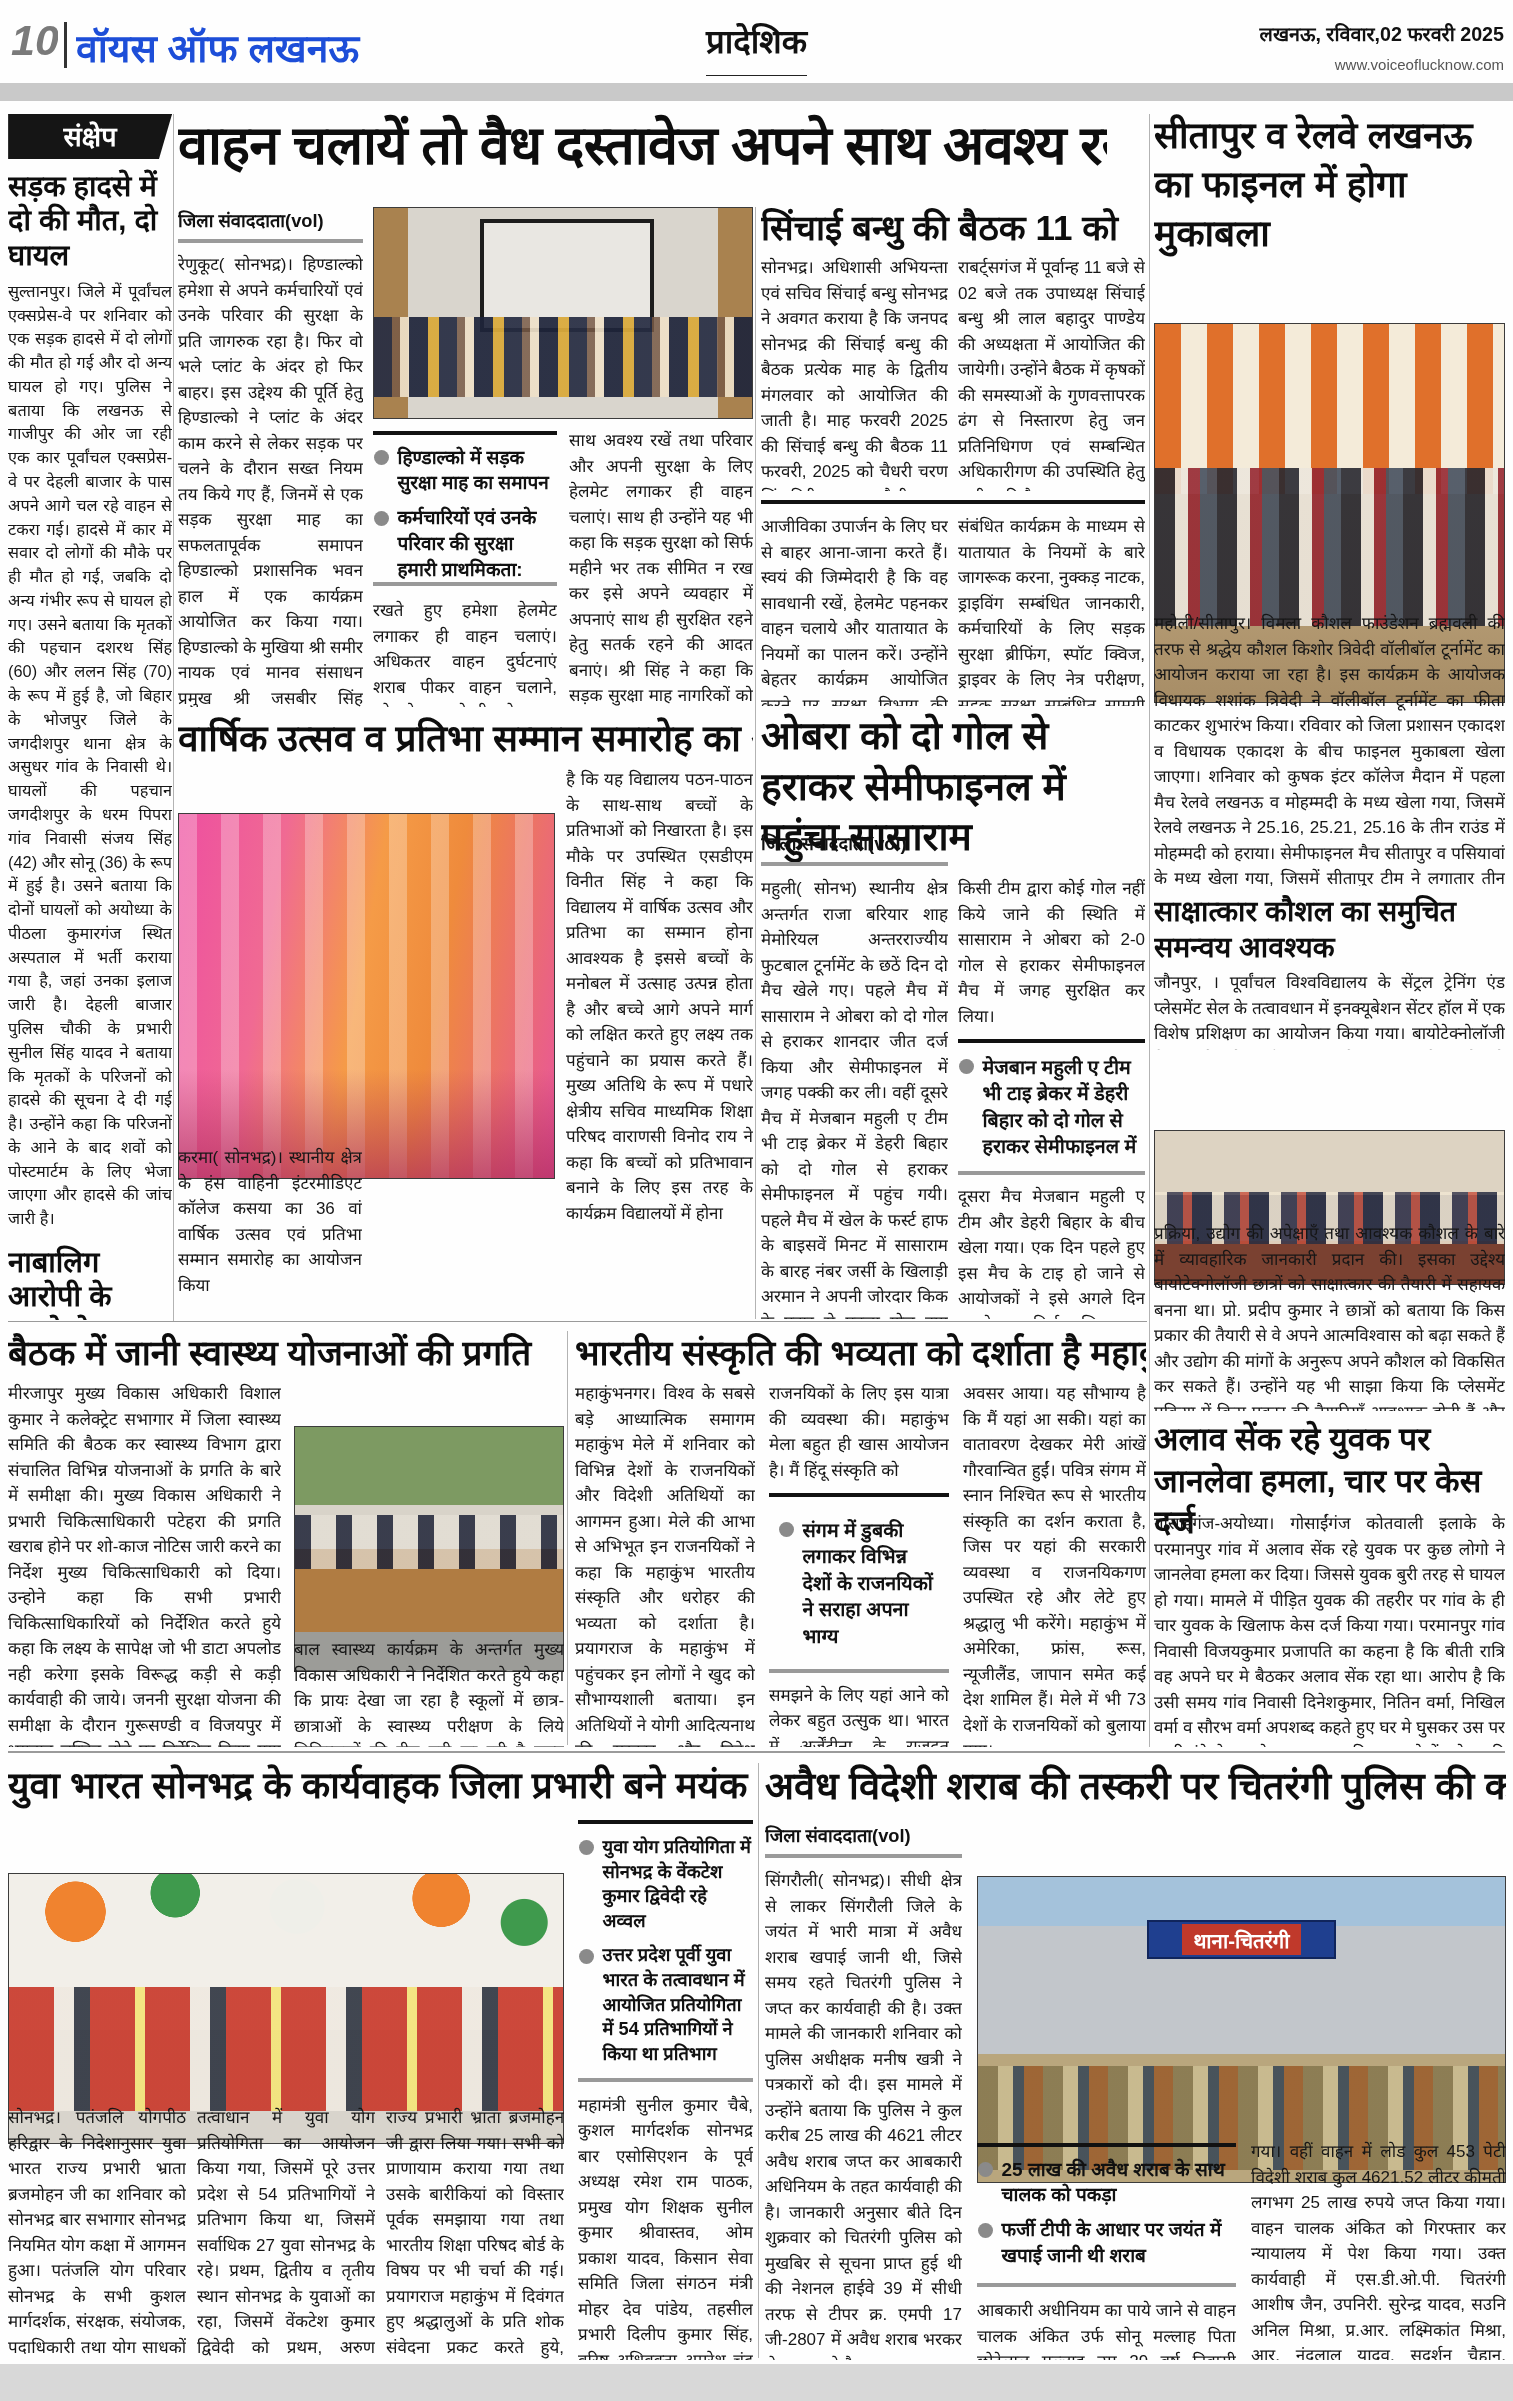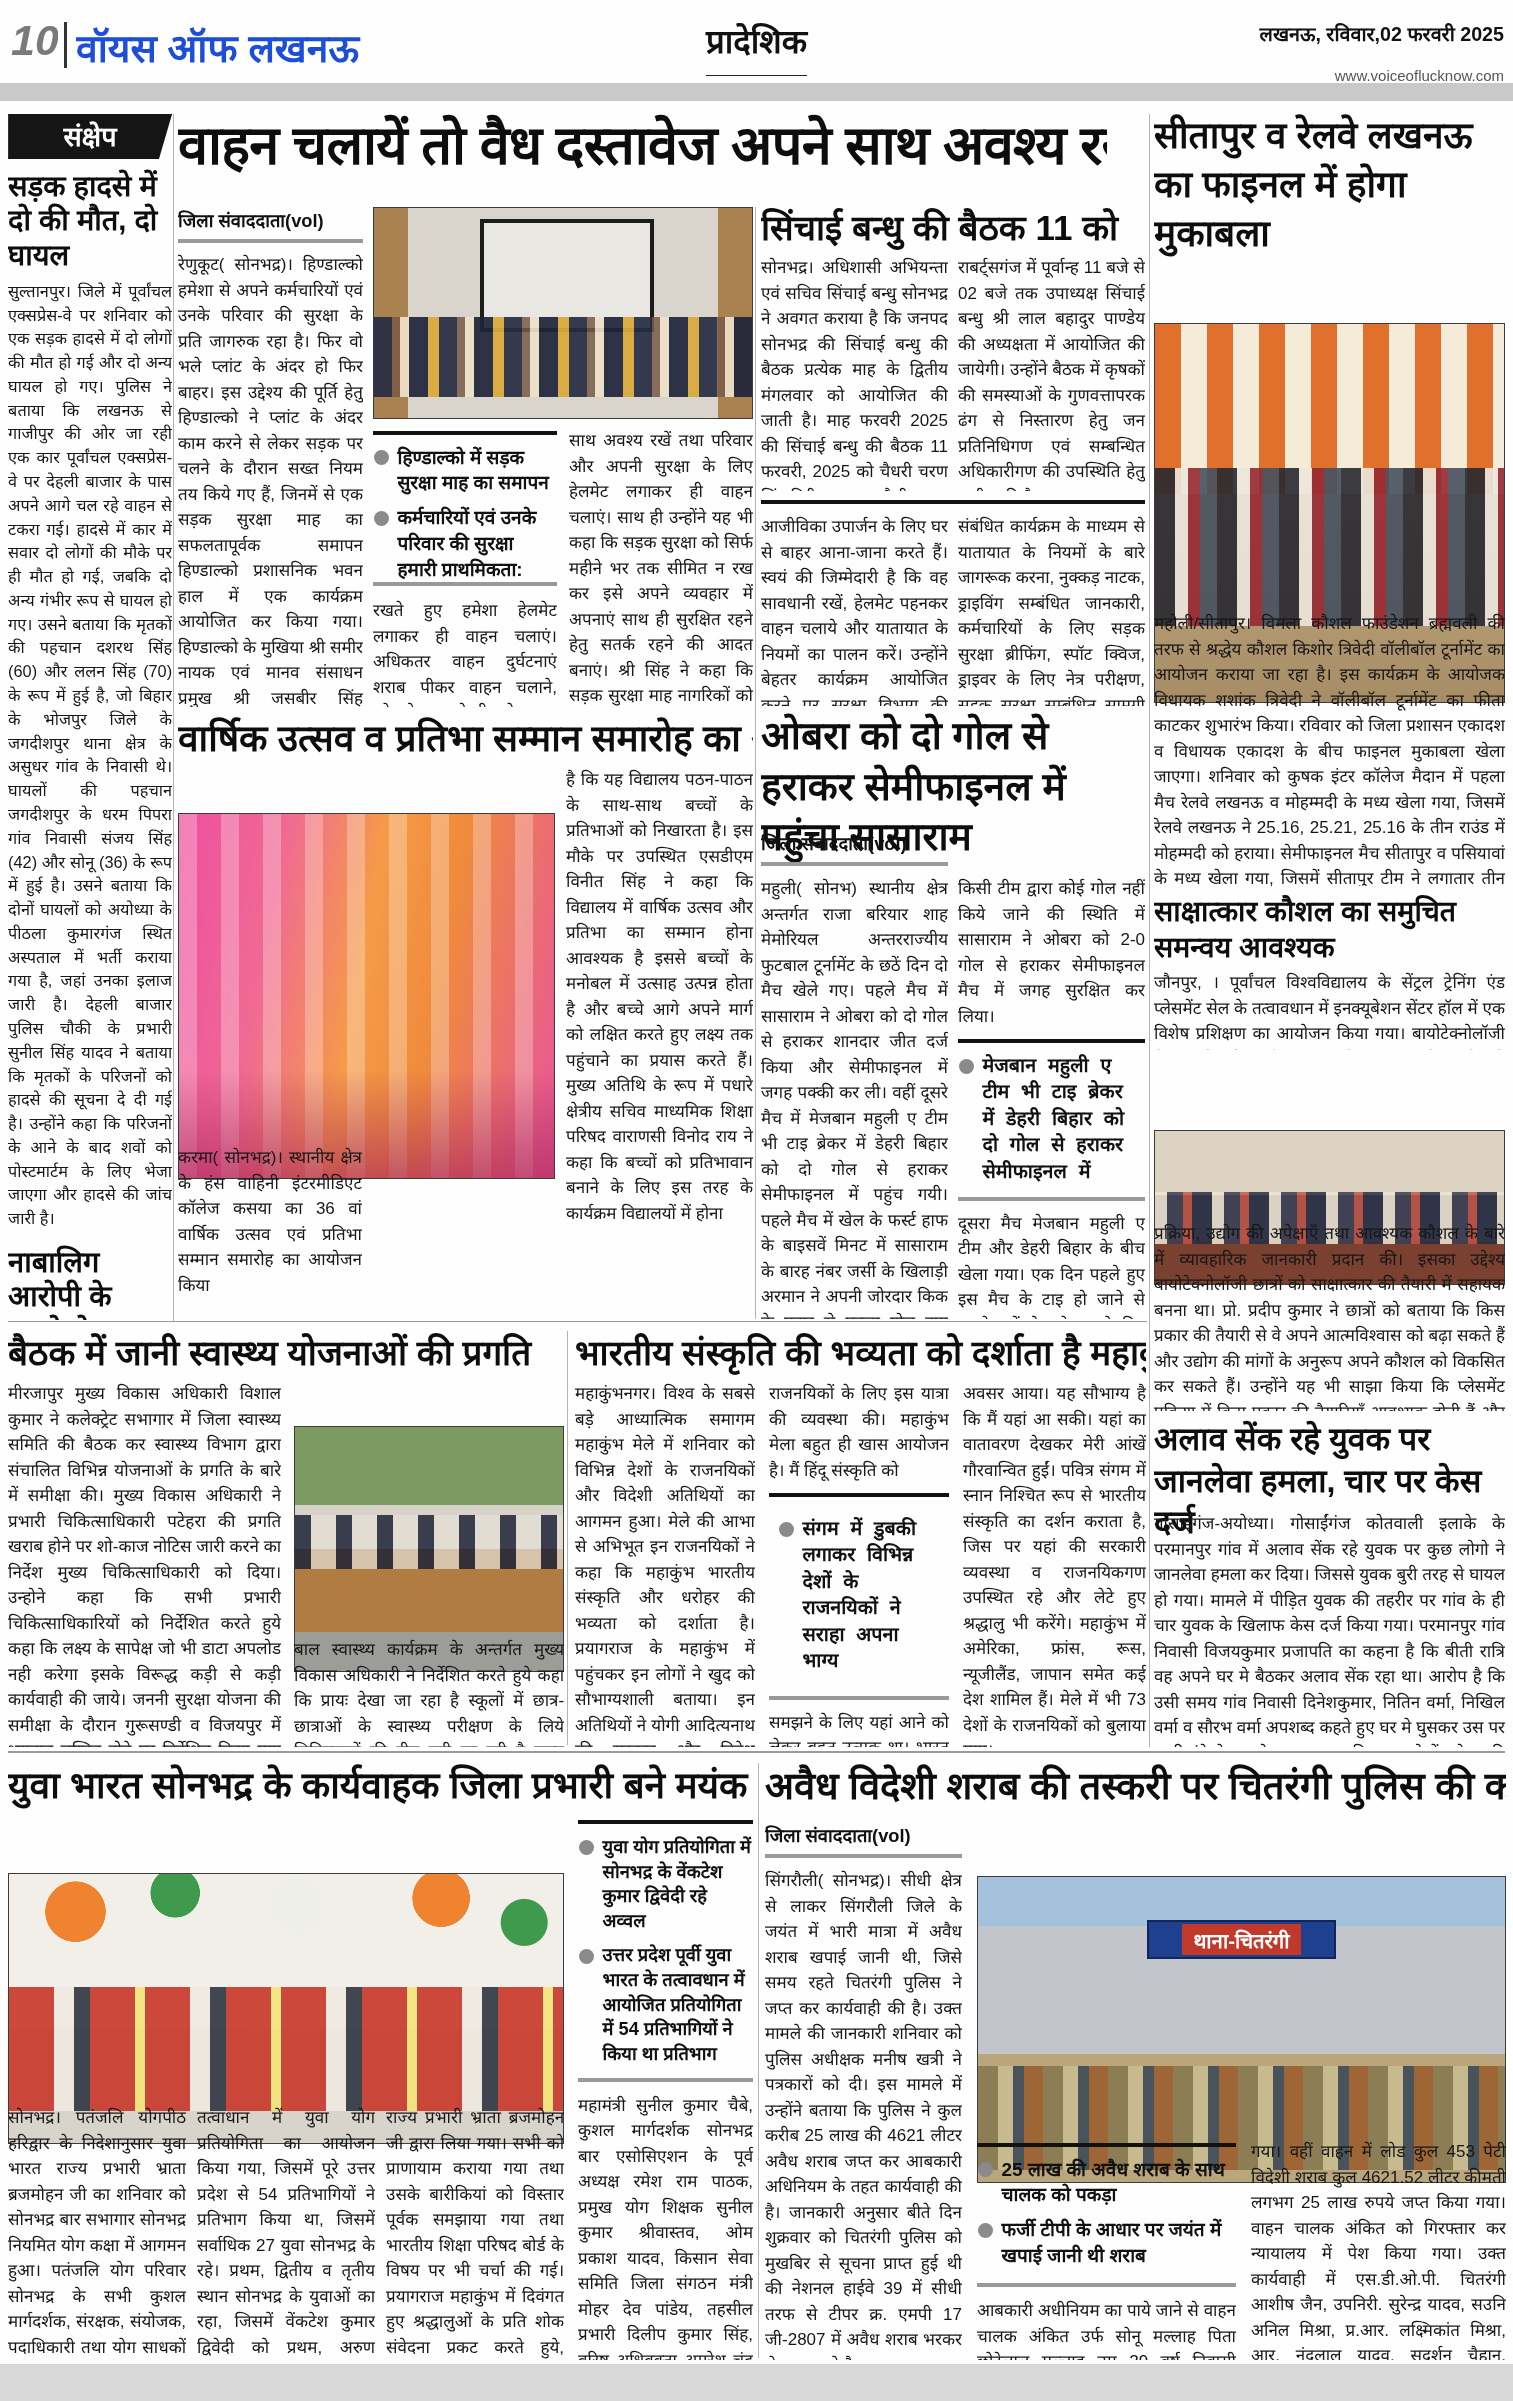--- a/index.html
+++ b/index.html
@@ -33,38 +33,38 @@
   .ph-baithak::after { content:""; position:absolute; left:0; right:0; top:36%; height:22%; background:repeating-linear-gradient(90deg,rgba(30,35,55,.85) 0 16.3px,rgba(230,225,215,.7) 16.3px 41px); }
   .ph-saksha { background:linear-gradient(180deg,#ddd3c2 0 42%,#5f5d6e 42% 72%,#7a4131 72%); }
   .ph-saksha::after { content:""; position:absolute; left:0; right:0; top:40%; height:34%; background:repeating-linear-gradient(90deg,rgba(240,230,210,.85) 0 12.2px,rgba(60,60,80,.85) 12.2px 28.5px,rgba(200,80,60,.8) 28.5px 37px,rgba(40,45,65,.85) 37px 57px); }
   .ph-yuva { background:radial-gradient(circle at 12% 14%,#f0832f 0 30px,rgba(0,0,0,0) 30.5px),radial-gradient(circle at 30% 7%,#3f9a4d 0 24.4px,rgba(0,0,0,0) 25px),radial-gradient(circle at 52% 12%,#efefe9 0 27px,rgba(0,0,0,0) 28px),radial-gradient(circle at 78% 9%,#f0832f 0 28.5px,rgba(0,0,0,0) 29px),radial-gradient(circle at 93% 18%,#3f9a4d 0 23px,rgba(0,0,0,0) 24px),linear-gradient(180deg,#f2efe9 0 58%,#d8d4cc 58%); }
   .ph-yuva::after { content:""; position:absolute; left:0; right:0; top:42%; height:46%; background:repeating-linear-gradient(90deg,rgba(201,58,44,.92) 0 45px,rgba(239,233,224,.9) 45px 65px,rgba(46,52,64,.9) 65px 81px,rgba(201,58,44,.92) 81px 126px,rgba(244,228,120,.9) 126px 136px); }
   .ph-sharab { background:linear-gradient(180deg,#a4c2db 0 16%,#c2c6cb 16% 58%,#b9a67d 58%); }
   .ph-sharab::after { content:""; position:absolute; left:0; right:0; bottom:4%; height:34%; background:repeating-linear-gradient(90deg,rgba(138,123,82,.95) 0 20.3px,rgba(201,187,144,.95) 20.3px 35px,rgba(60,74,87,.9) 35px 46px,rgba(155,95,46,.9) 46px 65px); }
   .sign { position:absolute; left:32%; top:14%; width:36%; height:13%; background:#1f3f8f; border:2px solid #10255c; display:flex; align-items:center; justify-content:center; }
   .sign-inner { color:#fff; background:#c0392b; padding:1.4px 11px; font-weight:900; font-size:20.3px; white-space:nowrap; }
   .banner { background:#151515; color:#fff; font-weight:900; font-size:27px; text-align:center; padding:2.7px 0 5.4px; clip-path:polygon(0 0,100% 0,92% 100%,0 100%); }
-  .quote { border-top:4.7px solid #111; border-bottom:4.7px solid #999; padding:11px 1.4px; margin:9.5px 0;font-family:Liberation Mono, monospace; }
+  .quote { border-top:4.7px solid #111; border-bottom:4.7px solid #999; padding:11px 1.4px; margin:9.5px 0; }
   .grayband { position:absolute; left:0; width:1514px; background:#c9c9c9; }
 </style>
 </head>
 <body>
 
 <div id="page">
 
   <div class="abs" style="left:11px;top:16.3px;width:47px;height:61px;font-style:italic;">
     <span style="font-size:43px;font-weight:900;color:#7a7a7a;">10</span>
   </div>
   <div class="abs" style="left:64px;top:22px;width:3.4px;height:46px;background:#333;"></div>
   <div class="abs nowrap" style="left:76px;top:20.3px;width:380px;height:54px;font-size:39px;font-weight:900;color:#1d4ed8;">वॉयस ऑफ लखनऊ</div>
   <div class="abs" style="left:655px;top:17.6px;width:203px;height:58px;text-align:center;">
     <div style="font-size:33px;font-weight:900;display:inline-block;border-bottom:2.7px solid #222;padding-bottom:12px;">प्रादेशिक</div>
   </div>
   <div class="abs nowrap" style="left:1234px;top:20.3px;width:270px;height:30px;text-align:right;font-size:19.7px;font-weight:800;">लखनऊ, रविवार,02 फरवरी 2025</div>
-  <div class="abs nowrap" style="left:1234px;top:56px;width:270px;height:20.3px;text-align:right;font-size:15px;color:#555;margin-top:11px;">www.voiceoflucknow.com</div>
+  <div class="abs nowrap" style="left:1234px;top:56px;width:270px;height:20.3px;text-align:right;font-size:15px;color:#555;">www.voiceoflucknow.com</div>
   <div class="grayband" style="top:83px;height:17.6px;"></div>
 
   <div class="vrule" style="left:173px;top:114px;height:1207px;"></div>
   <div class="vrule" style="left:755px;top:207px;height:1112px;"></div>
   <div class="vrule" style="left:1149px;top:114px;height:1633px;"></div>
   <div class="vrule" style="left:567px;top:1331px;height:414px;"></div>
   <div class="vrule" style="left:758px;top:1763px;height:595px;"></div>
   <div class="hrule" style="left:8.1px;top:1321px;width:1139px;height:1.4px;"></div>
   <div class="hrule" style="left:8.1px;top:1751px;width:1497px;height:2px;"></div>
 

